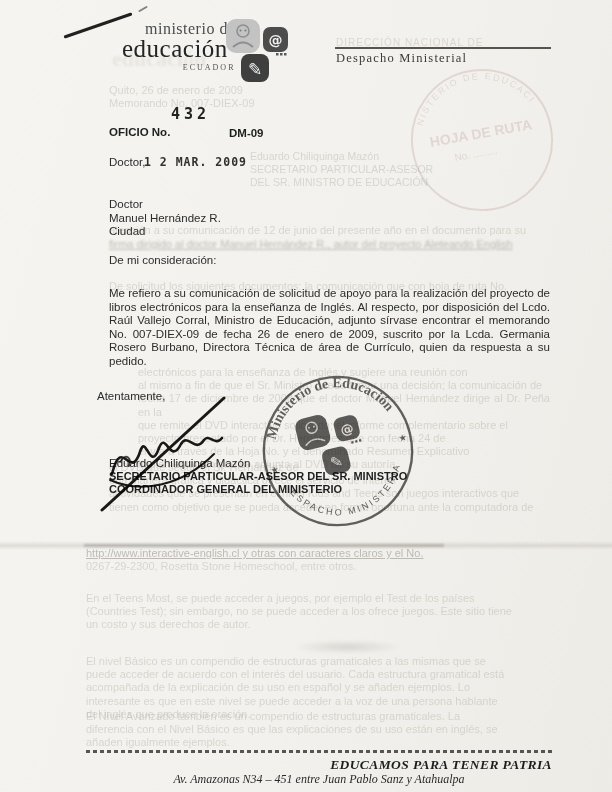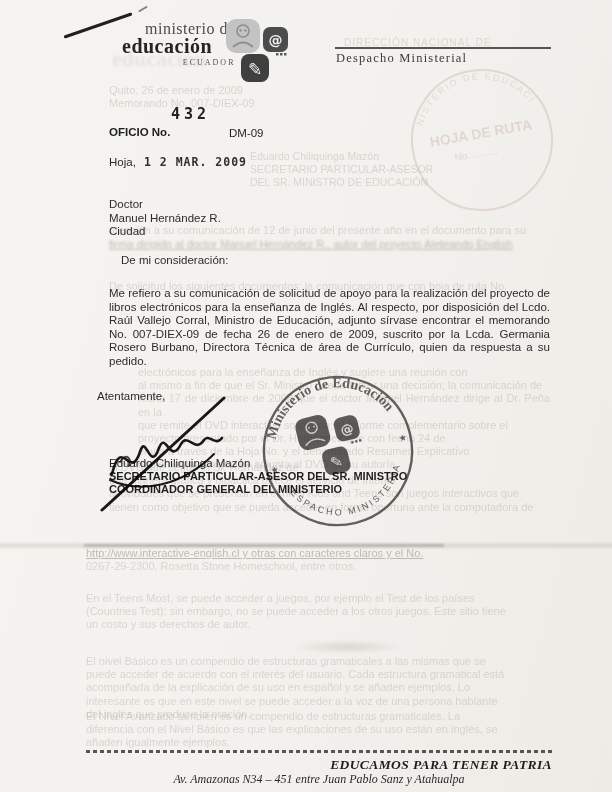--- a/index.html
+++ b/index.html
@@ -14,44 +14,44 @@
   .ghost-dark{color:#938e83;opacity:.55;}
   .ghost-ul{text-decoration:underline;}
 
   
   .pen-stroke{left:62px;top:24px;width:72px;height:3px;background:#22201e;
     border-radius:2px;transform:rotate(-19deg);z-index:3;}
   .pen-tick{left:138px;top:8px;width:10px;height:2px;background:#55504a;
     border-radius:2px;transform:rotate(-30deg);z-index:3;opacity:.7;}
   .wordmark{left:122px;top:20px;z-index:3;font-family:"Liberation Serif",serif;}
   .wm-1{font-size:16px;color:#4b4b4b;letter-spacing:.5px;padding-left:23px;}
-  .wm-2{font-size:20px;font-weight:bold;color:#242424;letter-spacing:.5px;margin-top:-3px;}
+  .wm-2{font-size:25px;font-weight:normal;color:#242424;letter-spacing:.5px;margin-top:-3px;}
   .wm-3{font-size:8px;color:#555;letter-spacing:2px;text-align:right;margin-top:0px;}
   .wm-ghost{left:112px;top:52px;z-index:1;font-family:"Liberation Serif",serif;
     font-size:22px;font-weight:bold;color:#b5b1a8;opacity:.22;filter:blur(1px);}
   .dm-rule{left:335px;top:47px;width:216px;height:2px;background:#57534e;z-index:3;}
   .dm-label{left:336px;top:51px;z-index:3;font-family:"Liberation Serif",serif;
     font-size:12.5px;color:#3c3a37;letter-spacing:1.2px;}
-  .dm-ghost{left:344px;top:36px;z-index:1;font-size:10px;color:#c2beb5;
+  .dm-ghost{left:336px;top:36px;z-index:1;font-size:10px;color:#c2beb5;
     opacity:.5;filter:blur(.6px);letter-spacing:1px;}
 
   
   .oficio-label{left:109px;top:126px;font-weight:bold;font-size:11.5px;color:#1f1f1f;z-index:3;text-align:center;}
   .oficio-number{left:171px;top:105px;font-weight:bold;font-size:15px;
     letter-spacing:4px;color:#222;z-index:3;font-family:"DejaVu Sans Mono",monospace;}
-  .oficio-code{left:229px;top:127px;font-weight:normal;font-size:11.5px;color:#1f1f1f;z-index:3;}
+  .oficio-code{left:229px;top:127px;font-weight:bold;font-size:11.5px;color:#1f1f1f;z-index:3;}
   .city{left:109px;top:156px;font-size:11.5px;color:#2a2a2a;z-index:3;}
   .date-stamp{left:144px;top:155px;font-family:"DejaVu Sans Mono",monospace;
     font-weight:bold;font-size:11.5px;letter-spacing:1px;color:#33312f;z-index:3;
     transform:scaleY(1.12);}
 
   
   .recipient{left:109px;top:198px;font-size:11.5px;line-height:13.5px;
     white-space:pre-line;z-index:3;color:#2c2c2c;}
-  .salutation{left:109px;top:254px;font-size:11.5px;z-index:3;color:#2c2c2c;margin-left:12px;}
+  .salutation{left:109px;top:254px;font-size:11.5px;z-index:3;color:#2c2c2c;}
   .body-par{left:109px;top:287px;width:441px;font-size:11.5px;line-height:13.5px;
     text-align:justify;z-index:3;color:#2c2c2c;}
   .closing{left:97px;top:390px;font-size:11.5px;z-index:3;color:#2c2c2c;}
   .signer-name{left:109px;top:457px;font-size:11.5px;z-index:3;color:#262626;}
   .signer-title1{left:109px;top:470px;font-size:11px;font-weight:bold;z-index:3;color:#1e1e1e;}
   .signer-title2{left:109px;top:483px;font-size:11px;font-weight:bold;z-index:3;color:#1e1e1e;}
 
   .sig-svg{left:96px;top:392px;z-index:4;mix-blend-mode:multiply;}
   .stamp-svg{left:253px;top:366px;z-index:4;opacity:.82;mix-blend-mode:multiply;}
   .route-svg{left:402px;top:60px;z-index:1;opacity:.20;}
@@ -95,21 +95,21 @@
 proyecto presentado por el Dr. Hernández que con fecha 24 de
 envía a través de la Hoja No. y el denominado Resumen Explicativo
 implementación que se adjunta al DVD de su autoría.</div>
   <div class="ghost" style="left:109px;top:461px;width:441px;">el DVD que según el Sr. Hernández de
 una manera gráfica y didáctica ofrece el servicio de interés
 actividades que se presentan en el nivel Kids and Teens son juegos interactivos que
 tienen como objetivo que se pueda acceder en forma oportuna ante la computadora de</div>
   <div class="ghost ghost-dark ghost-ul" style="left:86px;top:547px;width:462px;">http://www.interactive-english.cl y otras con caracteres claros y el No.</div>
   <div class="ghost" style="left:86px;top:560px;width:462px;">0267-29-2300, Rosetta Stone Homeschool, entre otros.</div>
   <div class="ghost" style="left:86px;top:592px;width:462px;">En el Teens Most, se puede acceder a juegos, por ejemplo el Test de los países
-(Countries Test); sin embargo, no se puede acceder a los otros juegos. Este sitio tiene
+(Countries Test); sin embargo, no se puede acceder a los ofrece juegos. Este sitio tiene
 un costo y sus derechos de autor.</div>
   <div class="ghost" style="left:86px;top:655px;width:462px;">El nivel Básico es un compendio de estructuras gramaticales a las mismas que se
 puede acceder de acuerdo con el interés del usuario. Cada estructura gramatical está
 acompañada de la explicación de su uso en español y se añaden ejemplos. Lo
 interesante es que en este nivel se puede acceder a la voz de una persona hablante
 del inglés que produce la oración.</div>
   <div class="ghost" style="left:86px;top:710px;width:462px;">El Nivel Avanzado también es un compendio de estructuras gramaticales. La
 diferencia con el Nivel Básico es que las explicaciones de su uso están en inglés, se
 añaden igualmente ejemplos.</div>
   <div class="smudge abs"></div>
@@ -160,21 +160,21 @@
       <text x="31" y="61" text-anchor="middle" font-size="17" fill="#f1f1f1" font-family="DejaVu Sans, sans-serif">✎</text>
     </g>
   </svg>
 
   <div class="dm-rule abs"></div>
   <div class="dm-label abs">Despacho Ministerial</div>
 
   <div class="oficio-label abs">OFICIO No.</div>
   <div class="oficio-number abs">432</div>
   <div class="oficio-code abs">DM-09</div>
-  <div class="city abs">Hoja,</div>
+  <div class="city abs">Doctor,</div>
   <div class="date-stamp abs">1 2 MAR. 2009</div>
 
   <div class="recipient abs">Doctor
 Manuel Hernández R.
 Ciudad</div>
   <div class="salutation abs">De mi consideración:</div>
   <div class="body-par abs">Me refiero a su comunicación de solicitud de apoyo para la realización del proyecto de libros electrónicos para la enseñanza de Inglés.  Al respecto, por disposición del Lcdo. Raúl Vallejo Corral, Ministro de Educación, adjunto sírvase encontrar el memorando No. 007-DIEX-09 de fecha 26 de enero de 2009, suscrito por la Lcda. Germania Rosero Burbano, Directora Técnica de área de Currículo, quien da respuesta a su pedido.</div>
   <div class="closing abs">Atentamente,</div>
 
   <svg class="sig-svg abs" width="190" height="122" viewBox="0 0 190 122">

